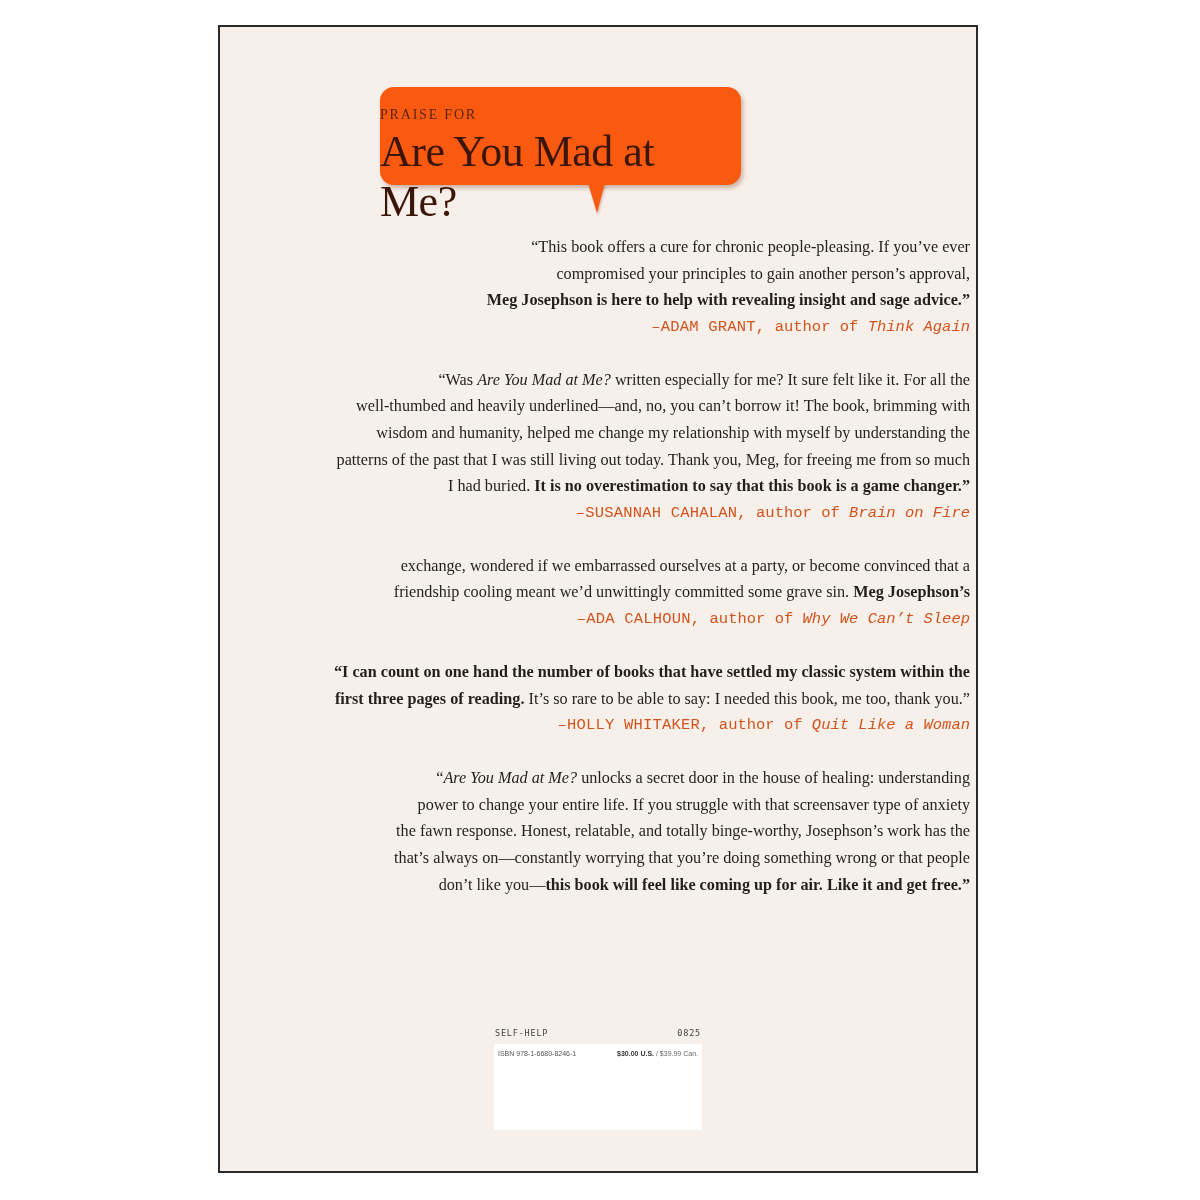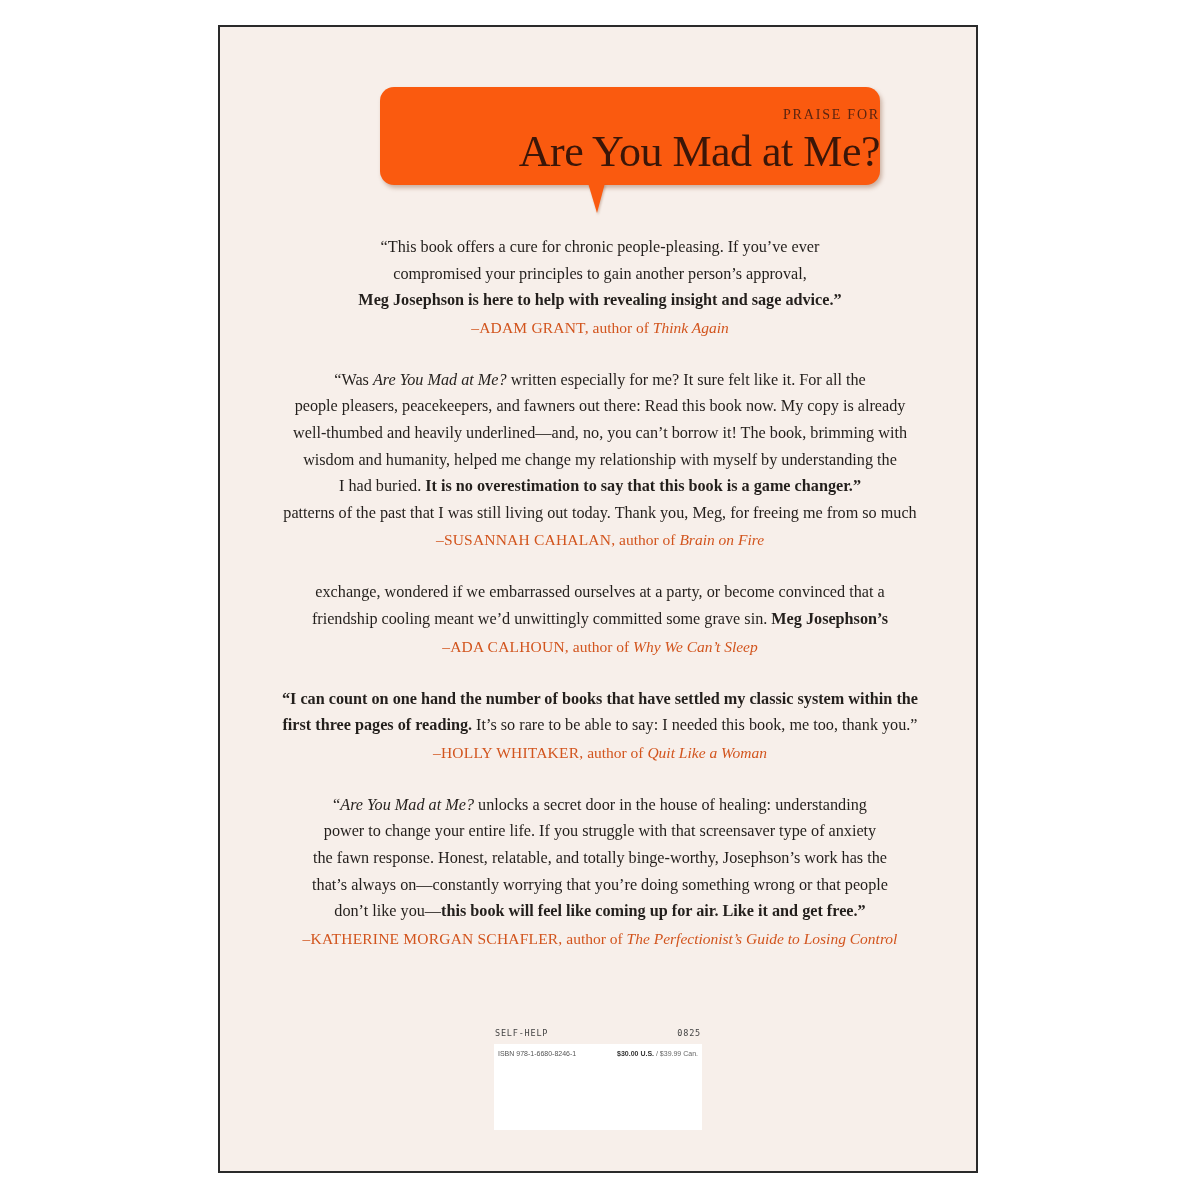--- a/index.html
+++ b/index.html
@@ -5,51 +5,51 @@
   html, body { margin:0; padding:0; }
   body {
     width:1200px; height:1200px; background:#ffffff; position:relative; overflow:hidden;
     font-family: "Liberation Serif", "DejaVu Serif", serif;
   }
   .cover {
     position:absolute; left:218px; top:25px; width:760px; height:1148px;
     background:#f7efea; border:2px solid #2a2a2a; box-sizing:border-box;
   }
   .bubble {
-    position:absolute; left:380px; top:87px; width:500px; height:98px;
+    position:absolute; left:380px; top:87px; width:361px; height:98px;
     background:#fa5a0f; border-radius:14px;
     box-shadow: 2px 3px 4px rgba(120,60,30,0.35);
-    text-align:right;
+    text-align:left;
     text-decoration:underline;
   }
   .bubble-tail {
     position:absolute; left:588px; top:183px; width:0; height:0;
     border-left:9px solid transparent; border-right:8px solid transparent;
     border-top:30px solid #fa5a0f;
     filter: drop-shadow(1px 2px 1px rgba(120,60,30,0.3));
   }
   .praise-for {
     position:absolute; left:0; right:0; top:20px;
     font-size:14px; letter-spacing:1.8px; color:#5a2410;
   }
   .book-title {
     position:absolute; left:0; right:0; top:40px;
     font-size:44px; color:#3b1608; letter-spacing:-0.5px; line-height:50px;
   }
   .quotes {
     position:absolute; left:230px; width:740px; top:234px;
-    text-align:center; color:#231f1c; font-size:16.2px; line-height:26.6px;
+    text-align:right; color:#231f1c; font-size:16.2px; line-height:26.6px;
   }
   .quote-block { margin-bottom:26px; }
   .quote-block p { margin:0; }
   .b { font-weight:bold; }
   .i { font-style:italic; }
   .attr {
     color:#d2541d; font-size:15.5px; line-height:27px;
-    font-family: Liberation Serif, serif;
+    font-family: Liberation Mono, monospace;
   }
   .attr .name { letter-spacing:0.2px; }
   .attr .work { font-style:italic; }
   .barcode-area {
     position:absolute; left:494px; top:1028px; width:208px;
     font-family: "DejaVu Sans Mono", "Liberation Mono", monospace;
   }
   .bc-top { display:flex; justify-content:space-between; font-size:8.5px; color:#444; letter-spacing:0.8px; padding:0 1px;gap:18px; }
   .bc-box {
     margin-top:6px; background:#ffffff; height:86px; position:relative;
@@ -76,25 +76,24 @@
 
   <div class="quote-block">
     <p>“This book offers a cure for chronic people-pleasing. If you’ve ever</p>
     <p>compromised your principles to gain another person’s approval,</p>
     <p class="b">Meg Josephson is here to help with revealing insight and sage advice.”</p>
     <p class="attr"><span class="name">–ADAM GRANT,</span><span> author of </span><span class="work">Think Again</span></p>
   </div>
 
   <div class="quote-block">
     <p><span>“Was </span><span class="i">Are You Mad at Me?</span><span> written especially for me? It sure felt like it. For all the</span></p>
-    <p>people pleasers, peacekeepers, and fawners out there: Read this book now. My copy is already</p>
     <p>well-thumbed and heavily underlined—and, no, you can’t borrow it! The book, brimming with</p>
     <p>wisdom and humanity, helped me change my relationship with myself by understanding the</p>
+    <p>patterns of the past that I was still living out today. Thank you, Meg, for freeing me from so much</p>
     <p><span>I had buried. </span><span class="b">It is no overestimation to say that this book is a game changer.”</span></p>
-    <p>patterns of the past that I was still living out today. Thank you, Meg, for freeing me from so much</p>
     <p class="attr"><span class="name">–SUSANNAH CAHALAN,</span><span> author of </span><span class="work">Brain on Fire</span></p>
   </div>
 
   <div class="quote-block">
     <p>exchange, wondered if we embarrassed ourselves at a party, or become convinced that a</p>
     <p><span>friendship cooling meant we’d unwittingly committed some grave sin. </span><span class="b">Meg Josephson’s</span></p>
     <p class="attr"><span class="name">–ADA CALHOUN,</span><span> author of </span><span class="work">Why We Can’t Sleep</span></p>
   </div>
 
   <div class="quote-block">
@@ -102,21 +101,20 @@
     <p><span class="b">first three pages of reading.</span><span> It’s so rare to be able to say: I needed this book, me too, thank you.”</span></p>
     <p class="attr"><span class="name">–HOLLY WHITAKER,</span><span> author of </span><span class="work">Quit Like a Woman</span></p>
   </div>
 
   <div class="quote-block">
     <p><span>“</span><span class="i">Are You Mad at Me?</span><span> unlocks a secret door in the house of healing: understanding</span></p>
     <p>power to change your entire life. If you struggle with that screensaver type of anxiety</p>
     <p>the fawn response. Honest, relatable, and totally binge-worthy, Josephson’s work has the</p>
     <p>that’s always on—constantly worrying that you’re doing something wrong or that people</p>
     <p><span>don’t like you—</span><span class="b">this book will feel like coming up for air. Like it and get free.”</span></p>
-    <p class="attr"><span class="name">–KATHERINE MORGAN SCHAFLER,</span><span> author of </span><span class="work">The Perfectionist’s Guide to Losing Control</span></p>
   </div>
 
 </div>
 
 <div class="barcode-area">
   <div class="bc-top">
     <span>SELF-HELP</span>
     <span>0825</span>
   </div>
   <div class="bc-box">

